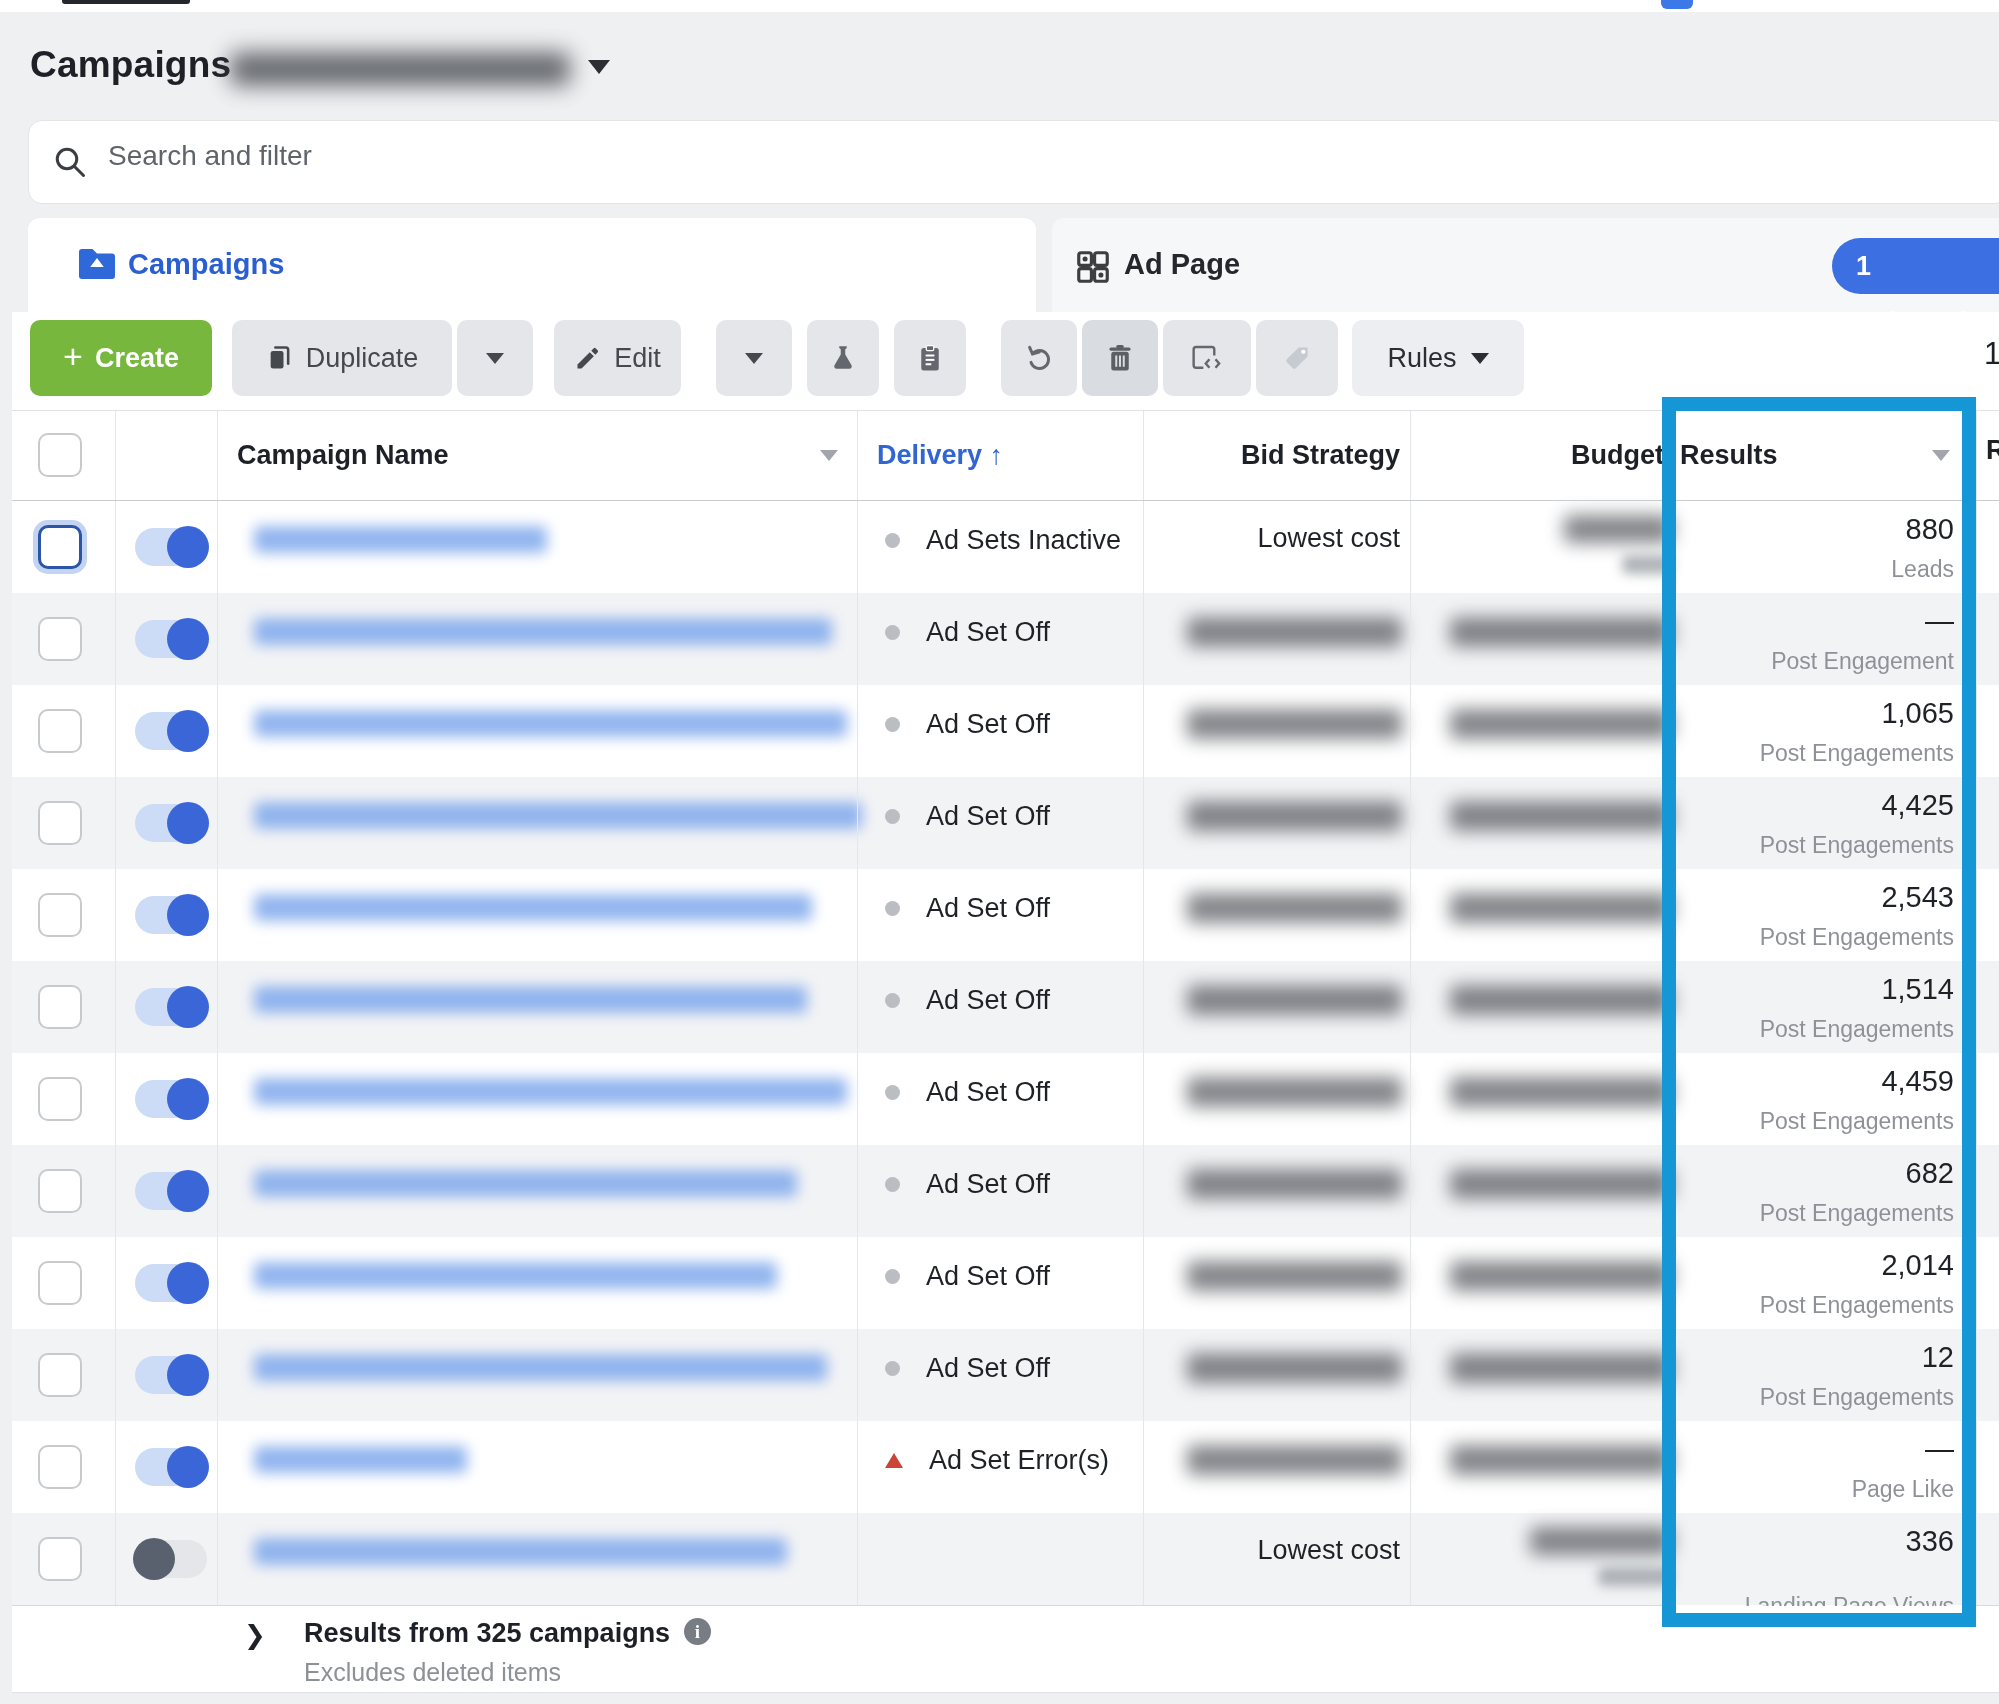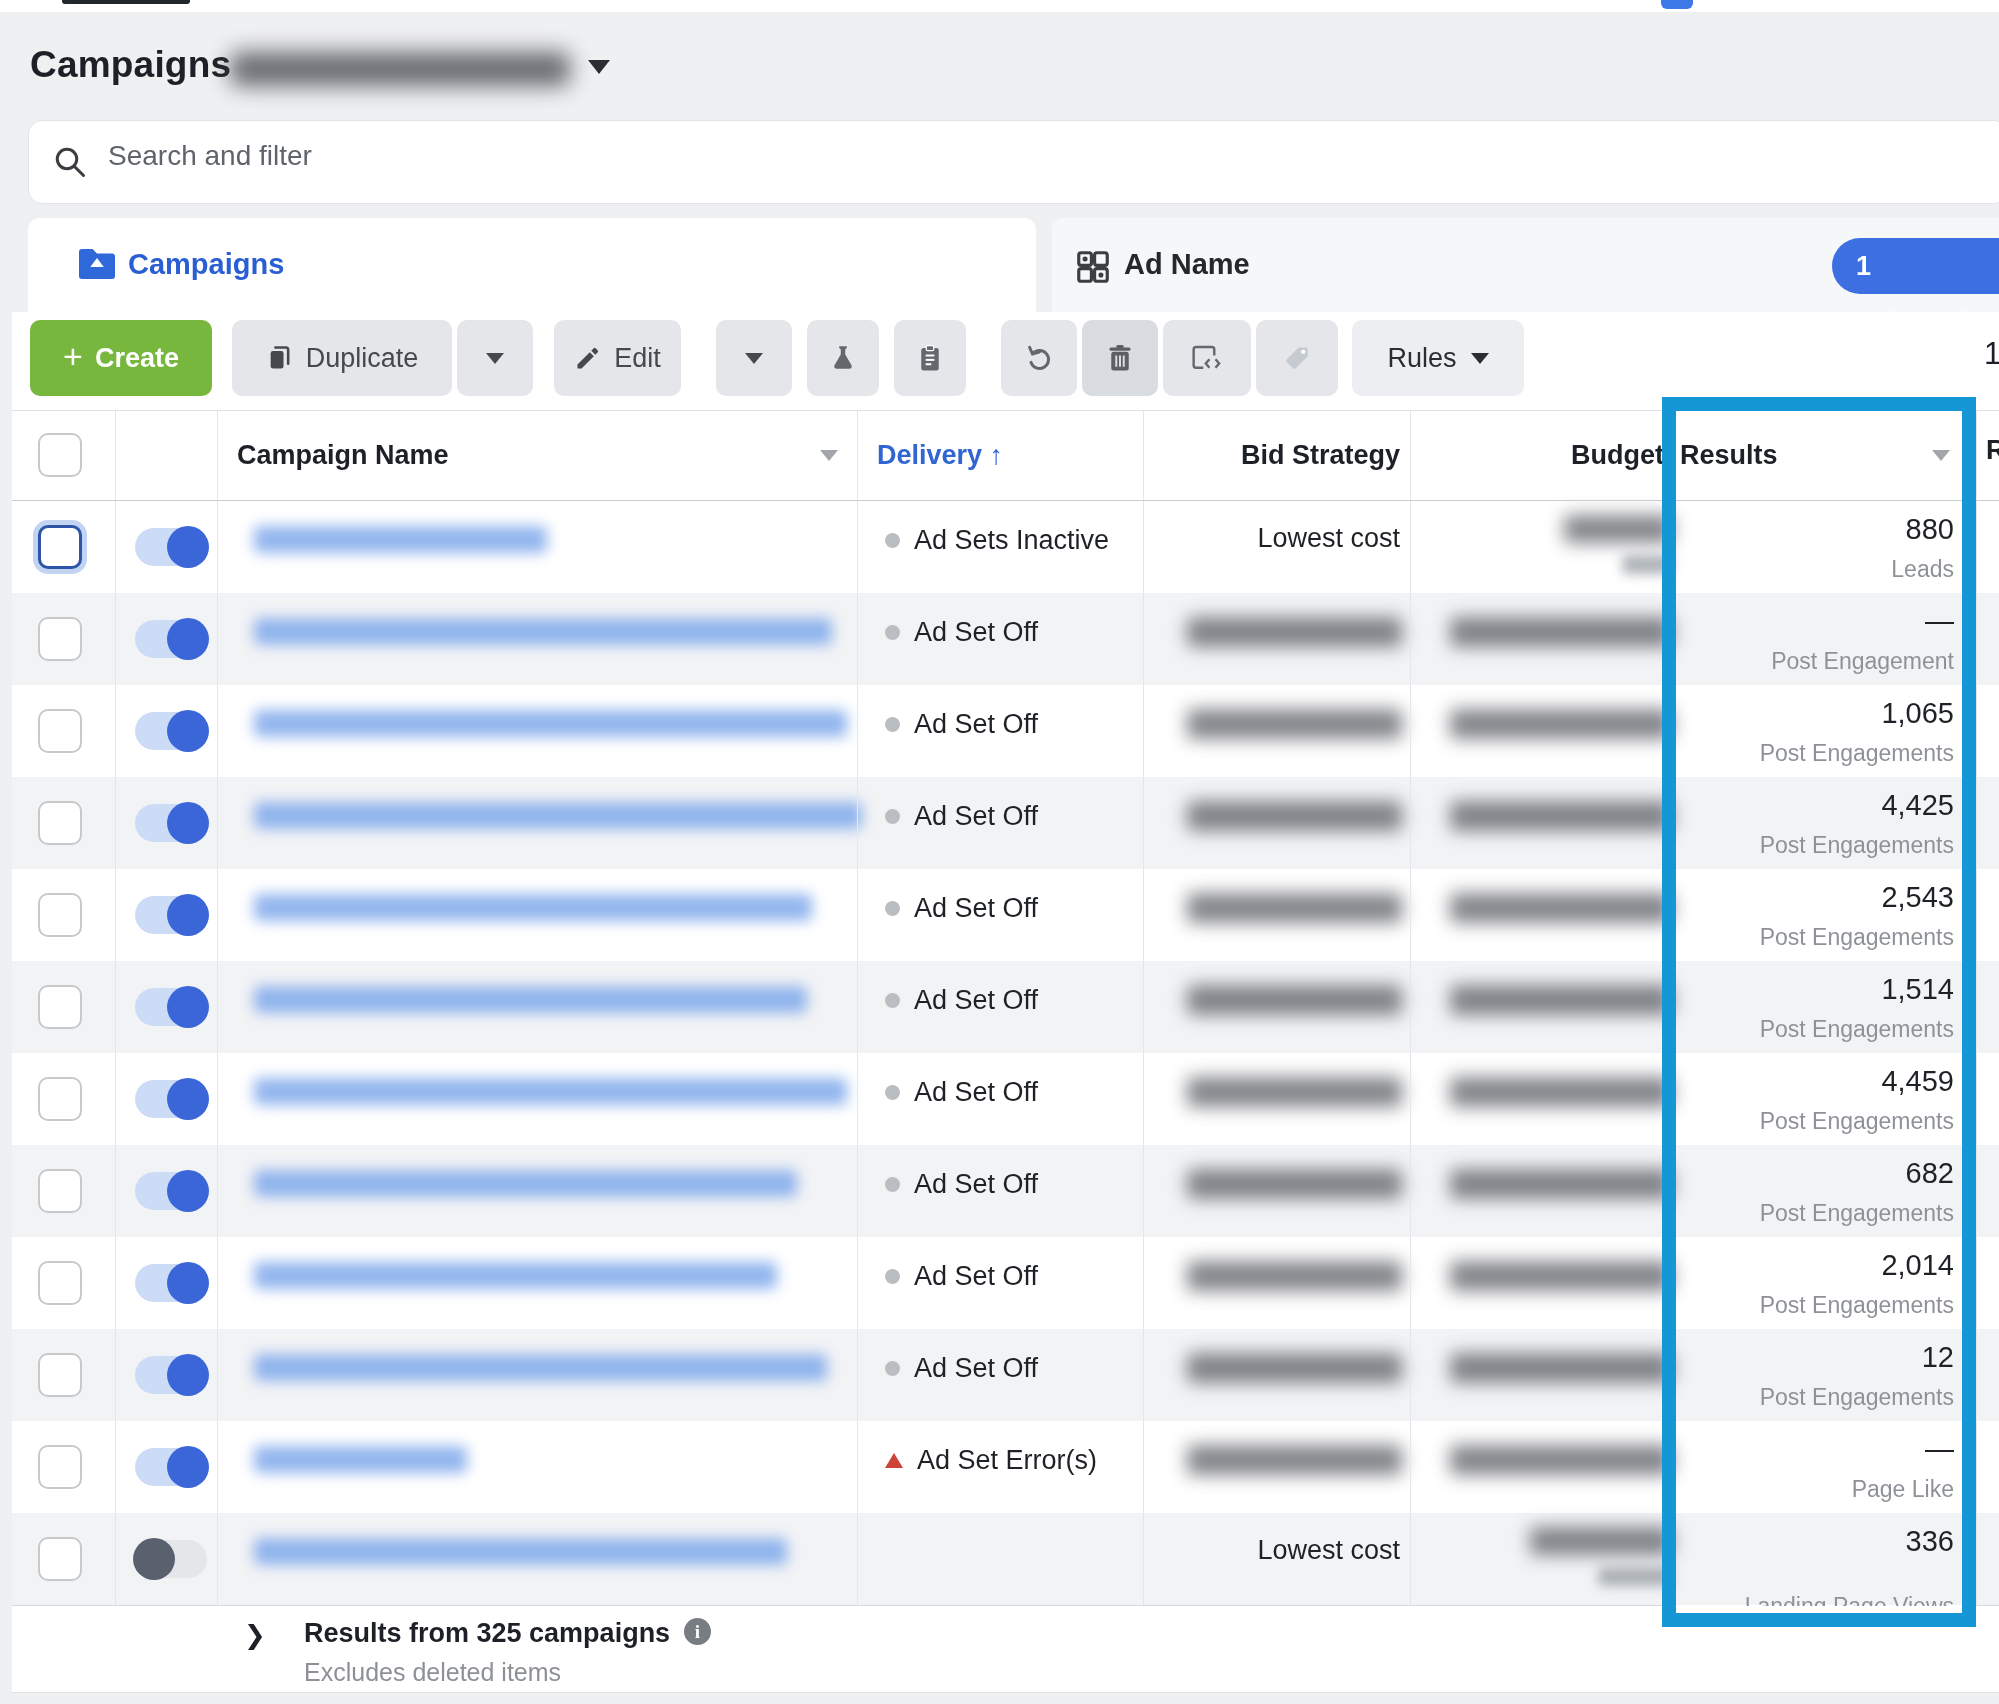--- a/index.html
+++ b/index.html
@@ -88,21 +88,21 @@
   .toggle .knob{position:absolute;top:-2px;width:42px;height:42px;border-radius:50%;}
   .toggle.on .knob{right:-2px;background:#3a66d8;}
   .toggle.off .knob{left:-2px;background:#59616e;}
 
   .blur-bar{position:absolute;border-radius:5px;}
   .blur-blue{background:#7fa9ec;filter:blur(7px);opacity:.85;}
   .blur-dark{background:#53565c;filter:blur(9px);opacity:.72;}
   .blur-gray{background:#9aa0a6;filter:blur(6px);opacity:.8;}
   .name-bar{left:25px;top:25px;height:27px;}
 
-  .d-wrap{position:absolute;left:28px;top:24px;display:flex;align-items:center;gap:14px;font-size:27px;color:#1e2126;}
+  .d-wrap{position:absolute;left:28px;top:24px;display:flex;align-items:center;gap:26px;font-size:27px;color:#1e2126;}
   .dot{width:15px;height:15px;border-radius:50%;background:#babdc2;}
   .err-tri{width:0;height:0;border-left:9px solid transparent;border-right:9px solid transparent;border-bottom:15px solid #cb4437;}
 
   .bid-text,.r-val{position:absolute;right:22px;top:22px;font-size:27px;color:#1e2126;text-align:right;}
   .bid-blur{right:20px;top:24px;height:30px;}
   .budget-blur1{right:16px;top:24px;height:30px;}
   .budget-v1{right:16px;top:14px;height:28px;}
   .budget-v2{right:16px;top:54px;height:19px;}
   .r-val{right:20px;top:12px;font-size:29px;}
   .r-label{position:absolute;right:20px;top:55px;font-size:23px;color:#8e9298;text-align:right;}
@@ -158,21 +158,21 @@
   <div class="abs" id="grid-icon">
     <svg width="38" height="38" viewBox="0 0 24 24" fill="none" stroke="#3c3e40" stroke-width="2">
       <rect x="3" y="3" width="8" height="8" rx="1.5"></rect>
         <rect x="13" y="3" width="8" height="8" rx="1.5"></rect>
       <rect x="3" y="13" width="8" height="8" rx="1.5"></rect>
         <rect x="13" y="13" width="8" height="8" rx="1.5"></rect>
       <circle cx="7" cy="7" r="1.6" fill="#3c3e40" stroke="none"></circle>
         <circle cx="17" cy="17" r="1.6" fill="#3c3e40" stroke="none"></circle>
     </svg>
   </div>
-  <div class="abs tab-label" style="left:1124px;top:248px;color:#24272c;">Ad Name</div>
+  <div class="abs tab-label" style="left:1124px;top:248px;color:#24272c;">Ad Page</div>
   <div class="abs" id="selected-pill"><span>1 Selected</span><span class="x">✕</span></div>
 
   <div class="abs" id="panel"></div>
   <div class="abs" id="bottom-strip"></div>
 
   <div class="abs tbtn" id="btn-create">
       <span class="plus">+</span>
       <span>Create</span>
     </div>
   <div class="abs tbtn" id="btn-duplicate">

